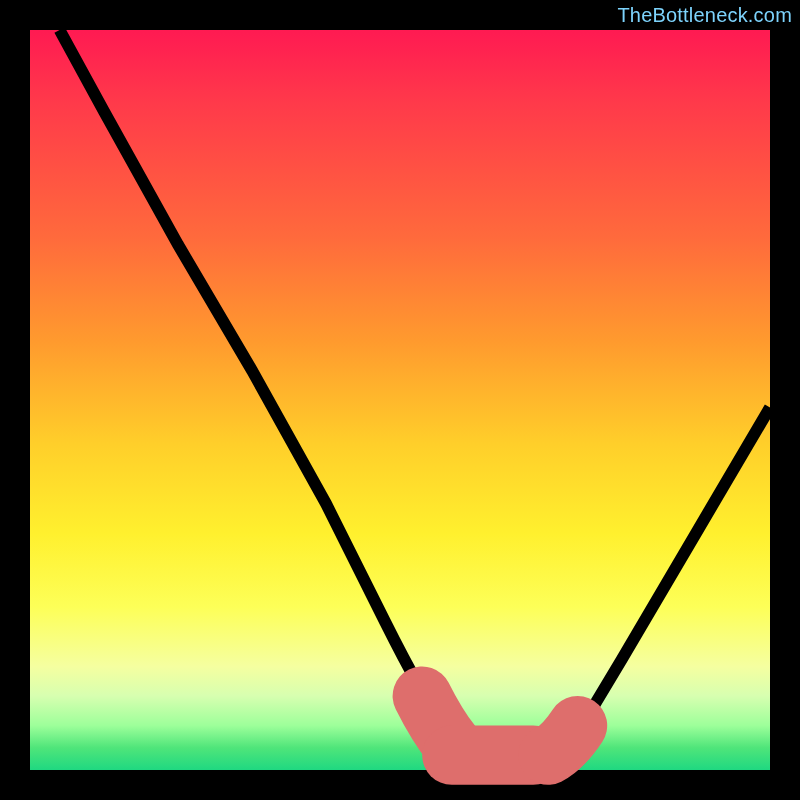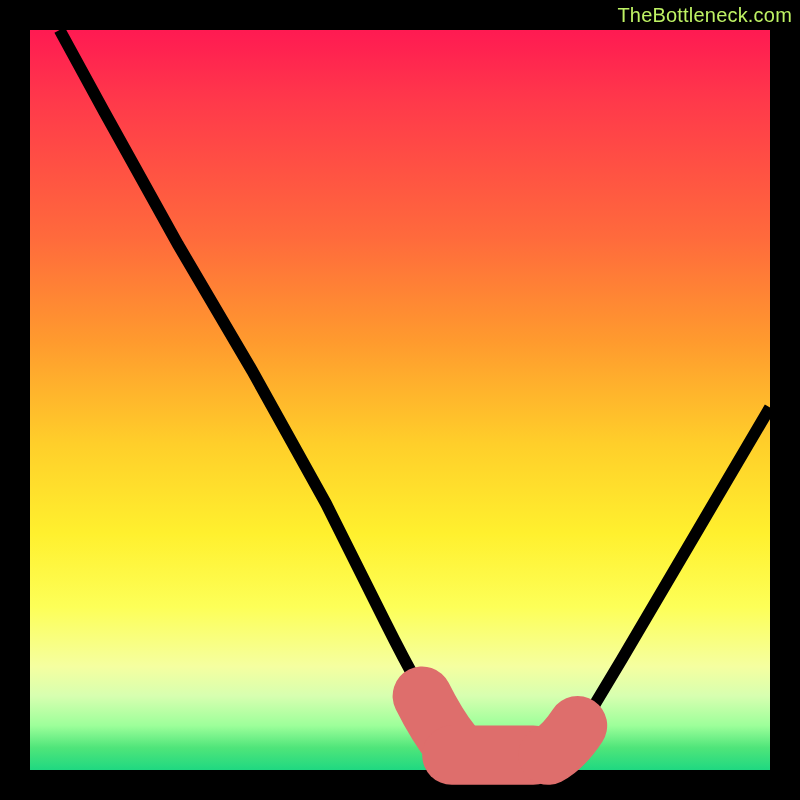--- a/index.html
+++ b/index.html
@@ -37,21 +37,21 @@
       #d7ffb0 90%,
       #9dff9a 94%,
       #4fe57a 97%,
       #1fd881 100%
     );
   }
   .watermark {
     position: absolute;
     top: 4px;
     right: 8px;
-    color: #bef264;
+    color: #7dd3fc;
     font-size: 20px;
     font-weight: 500;
     letter-spacing: 0.2px;
     user-select: none;
   }
   svg.curve {
     position: absolute;
     left: 0;
     top: 0;
     width: 740px;

